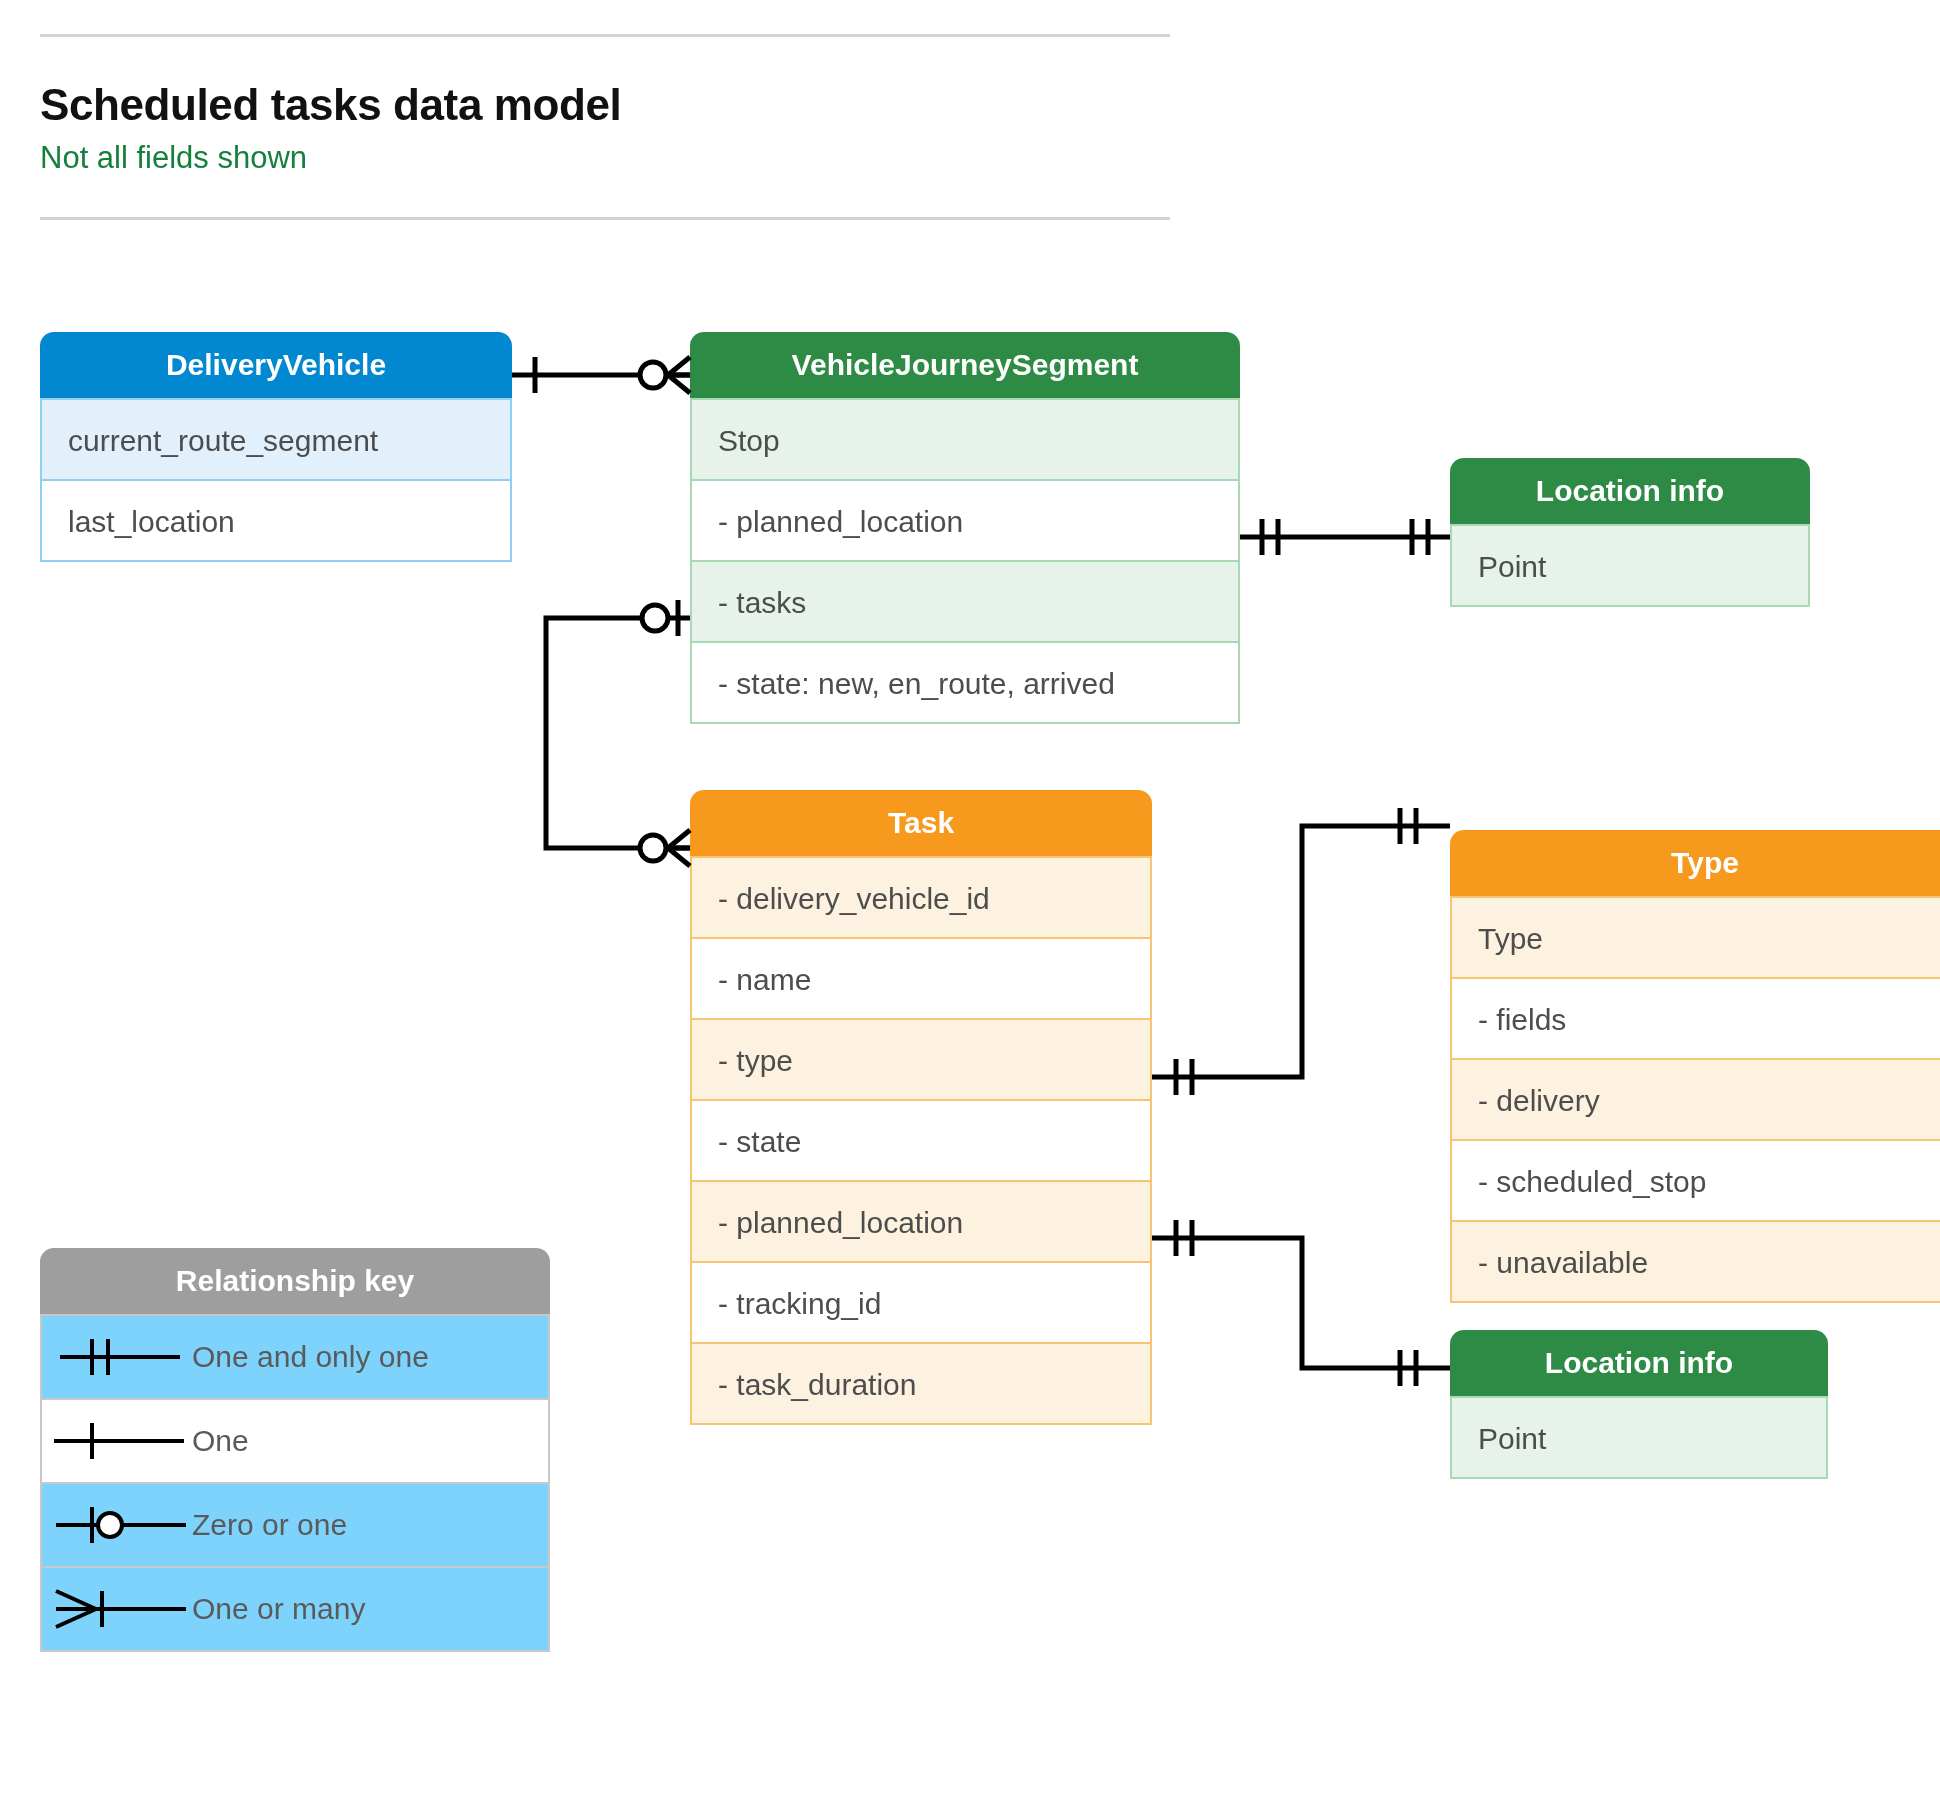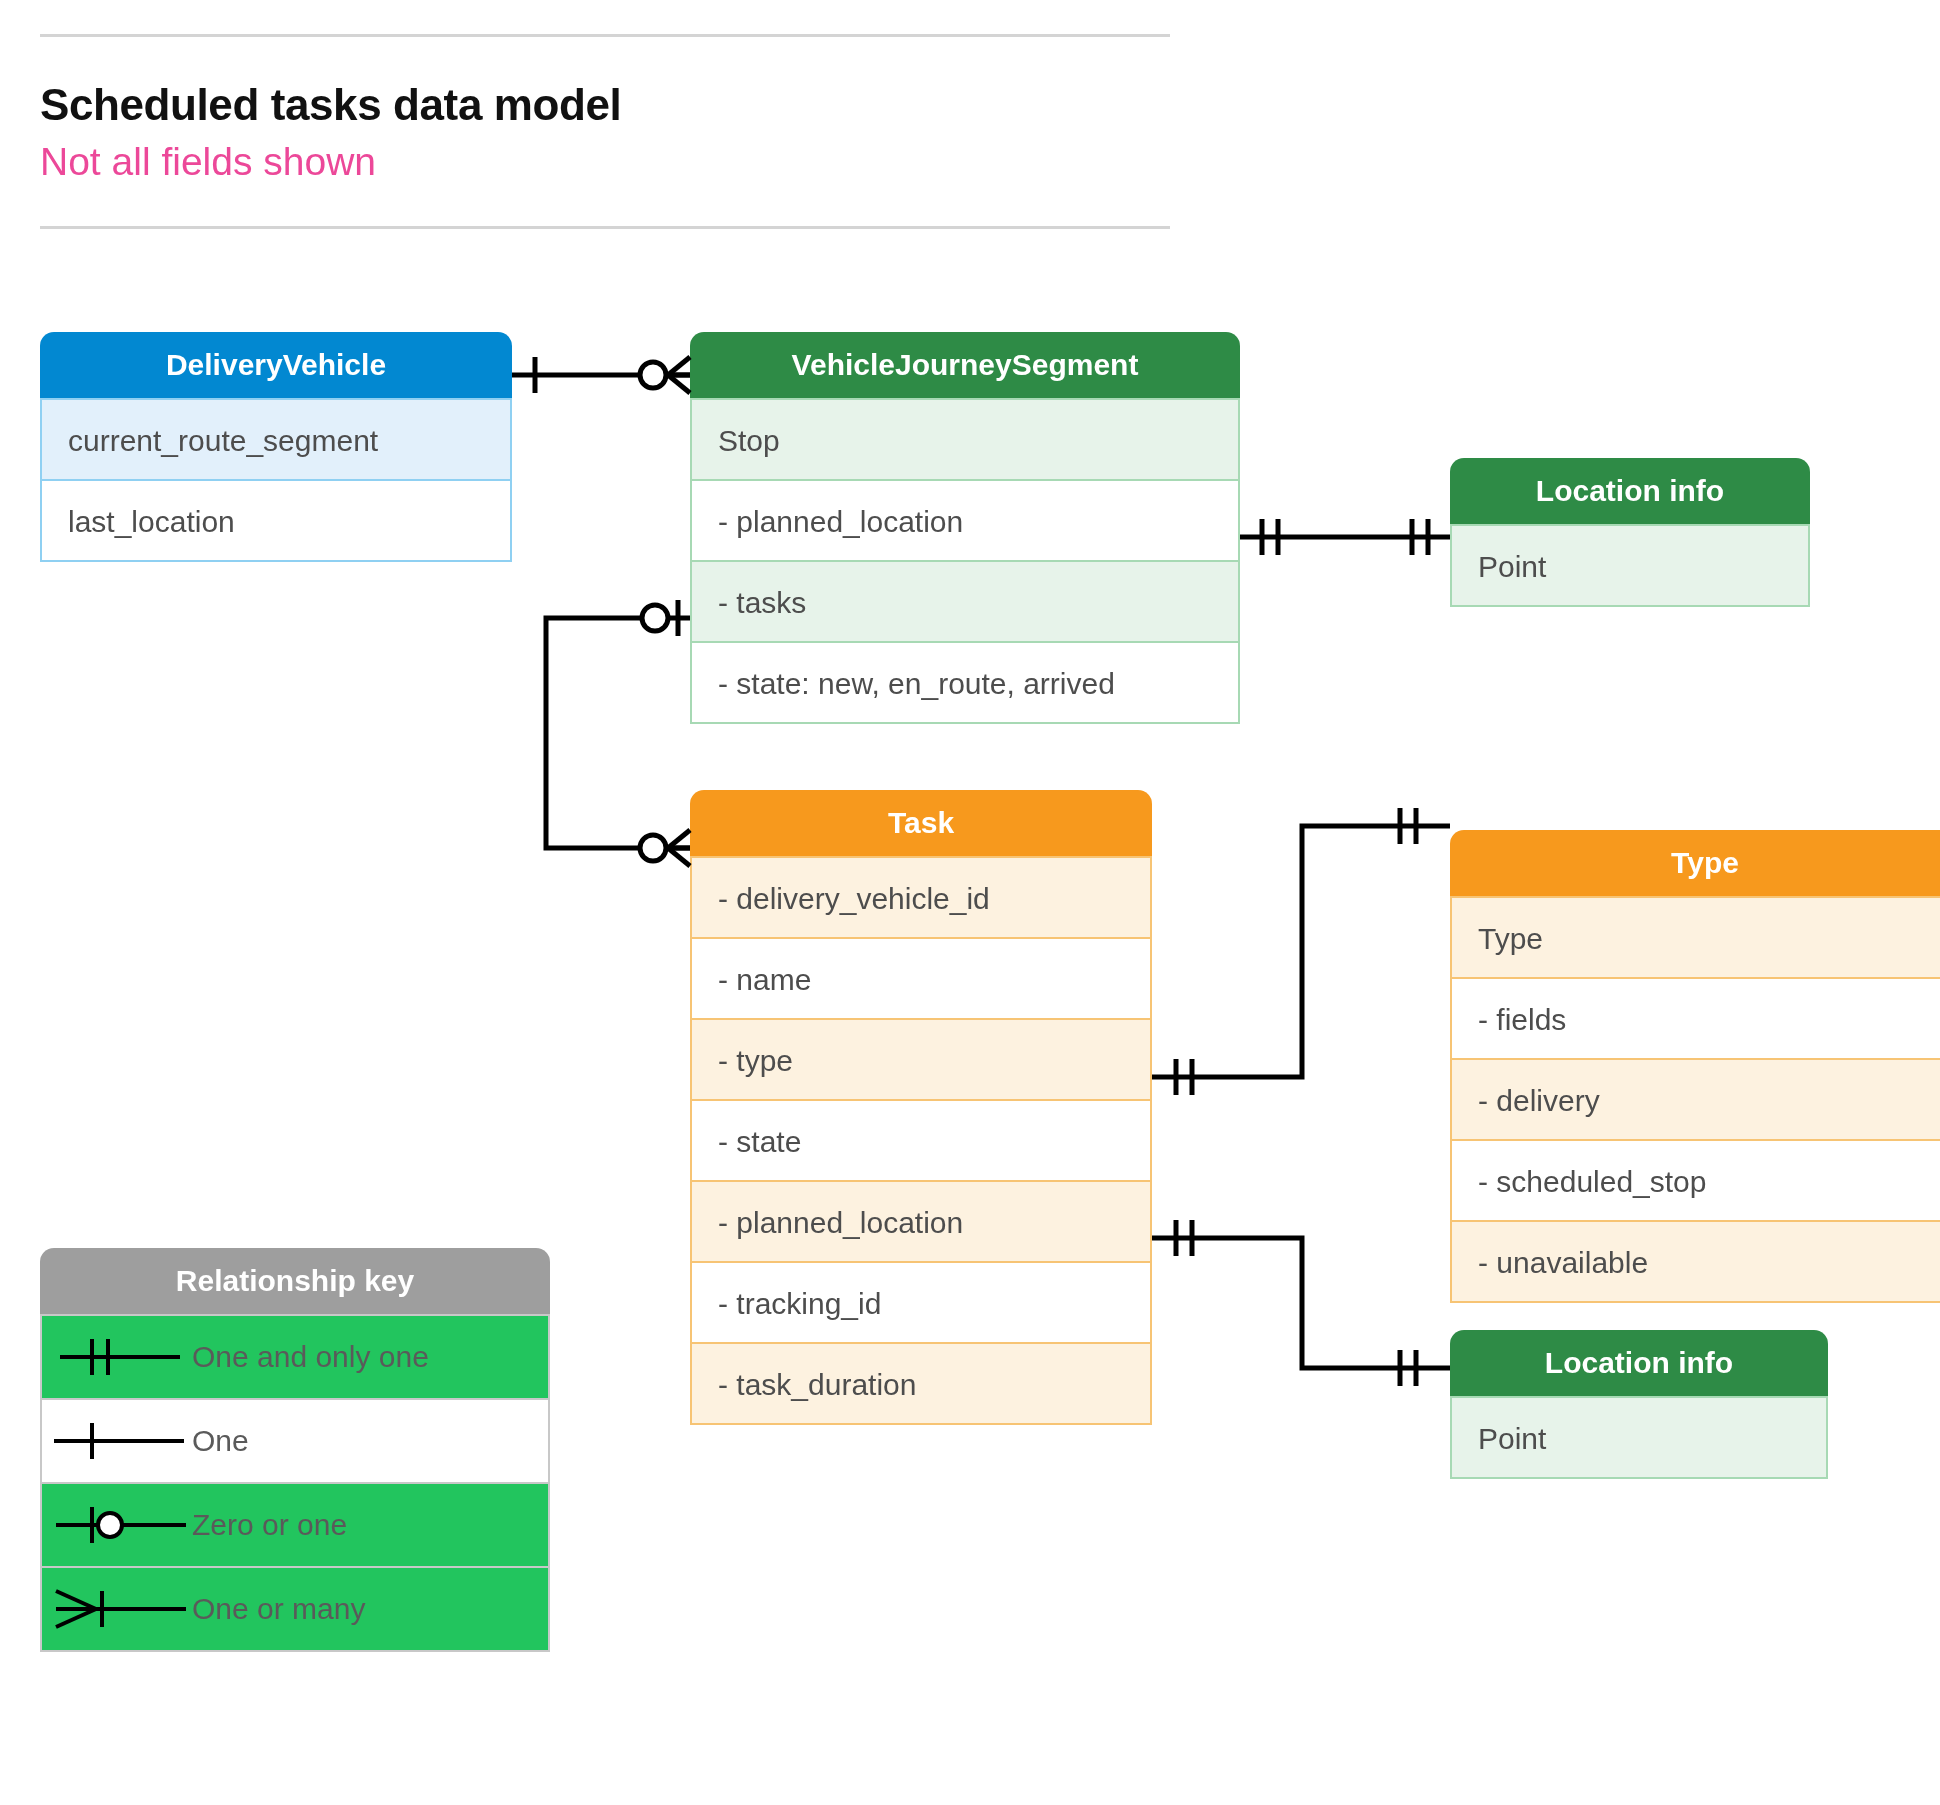--- a/index.html
+++ b/index.html
@@ -30,22 +30,22 @@
   }
   #page-title {
     font-size: 44px;
     font-weight: bold;
     color: #111111;
     letter-spacing: -0.4px;
     margin-top: 44px;
     line-height: 1.1;
   }
   #page-subtitle {
-    font-size: 39px;
-    color: #ec4899;
+    font-size: 31px;
+    color: #15803d;
     margin-top: 12px;
     margin-bottom: 42px;
     line-height: 1.1;
   }
 
   
   .entity {
     position: absolute;
     border-radius: 14px;
     overflow: visible;
@@ -93,21 +93,21 @@
   
   .pal-orange .ent-header { background: #f7991d; }
   .pal-orange .ent-rows   { border-color: #f7c474; }
   .pal-orange .ent-row    { border-top-color: #f7c474; background: #ffffff; }
   .pal-orange .ent-row.alt{ background: #fdf2e0; }
 
   
   .pal-grey .ent-header { background: #9e9e9e; }
   .pal-grey .ent-rows   { border-color: #c8c8c8; }
   .pal-grey .ent-row    { border-top-color: #c8c8c8; background: #ffffff; }
-  .pal-grey .ent-row.alt{ background: #22c55e; }
+  .pal-grey .ent-row.alt{ background: #7dd3fc; }
 
   
   #legend .ent-row {
     display: flex;
     align-items: center;
     padding-left: 0;
     height: 84px;
     line-height: 84px;
   }
   .legend-sym {

